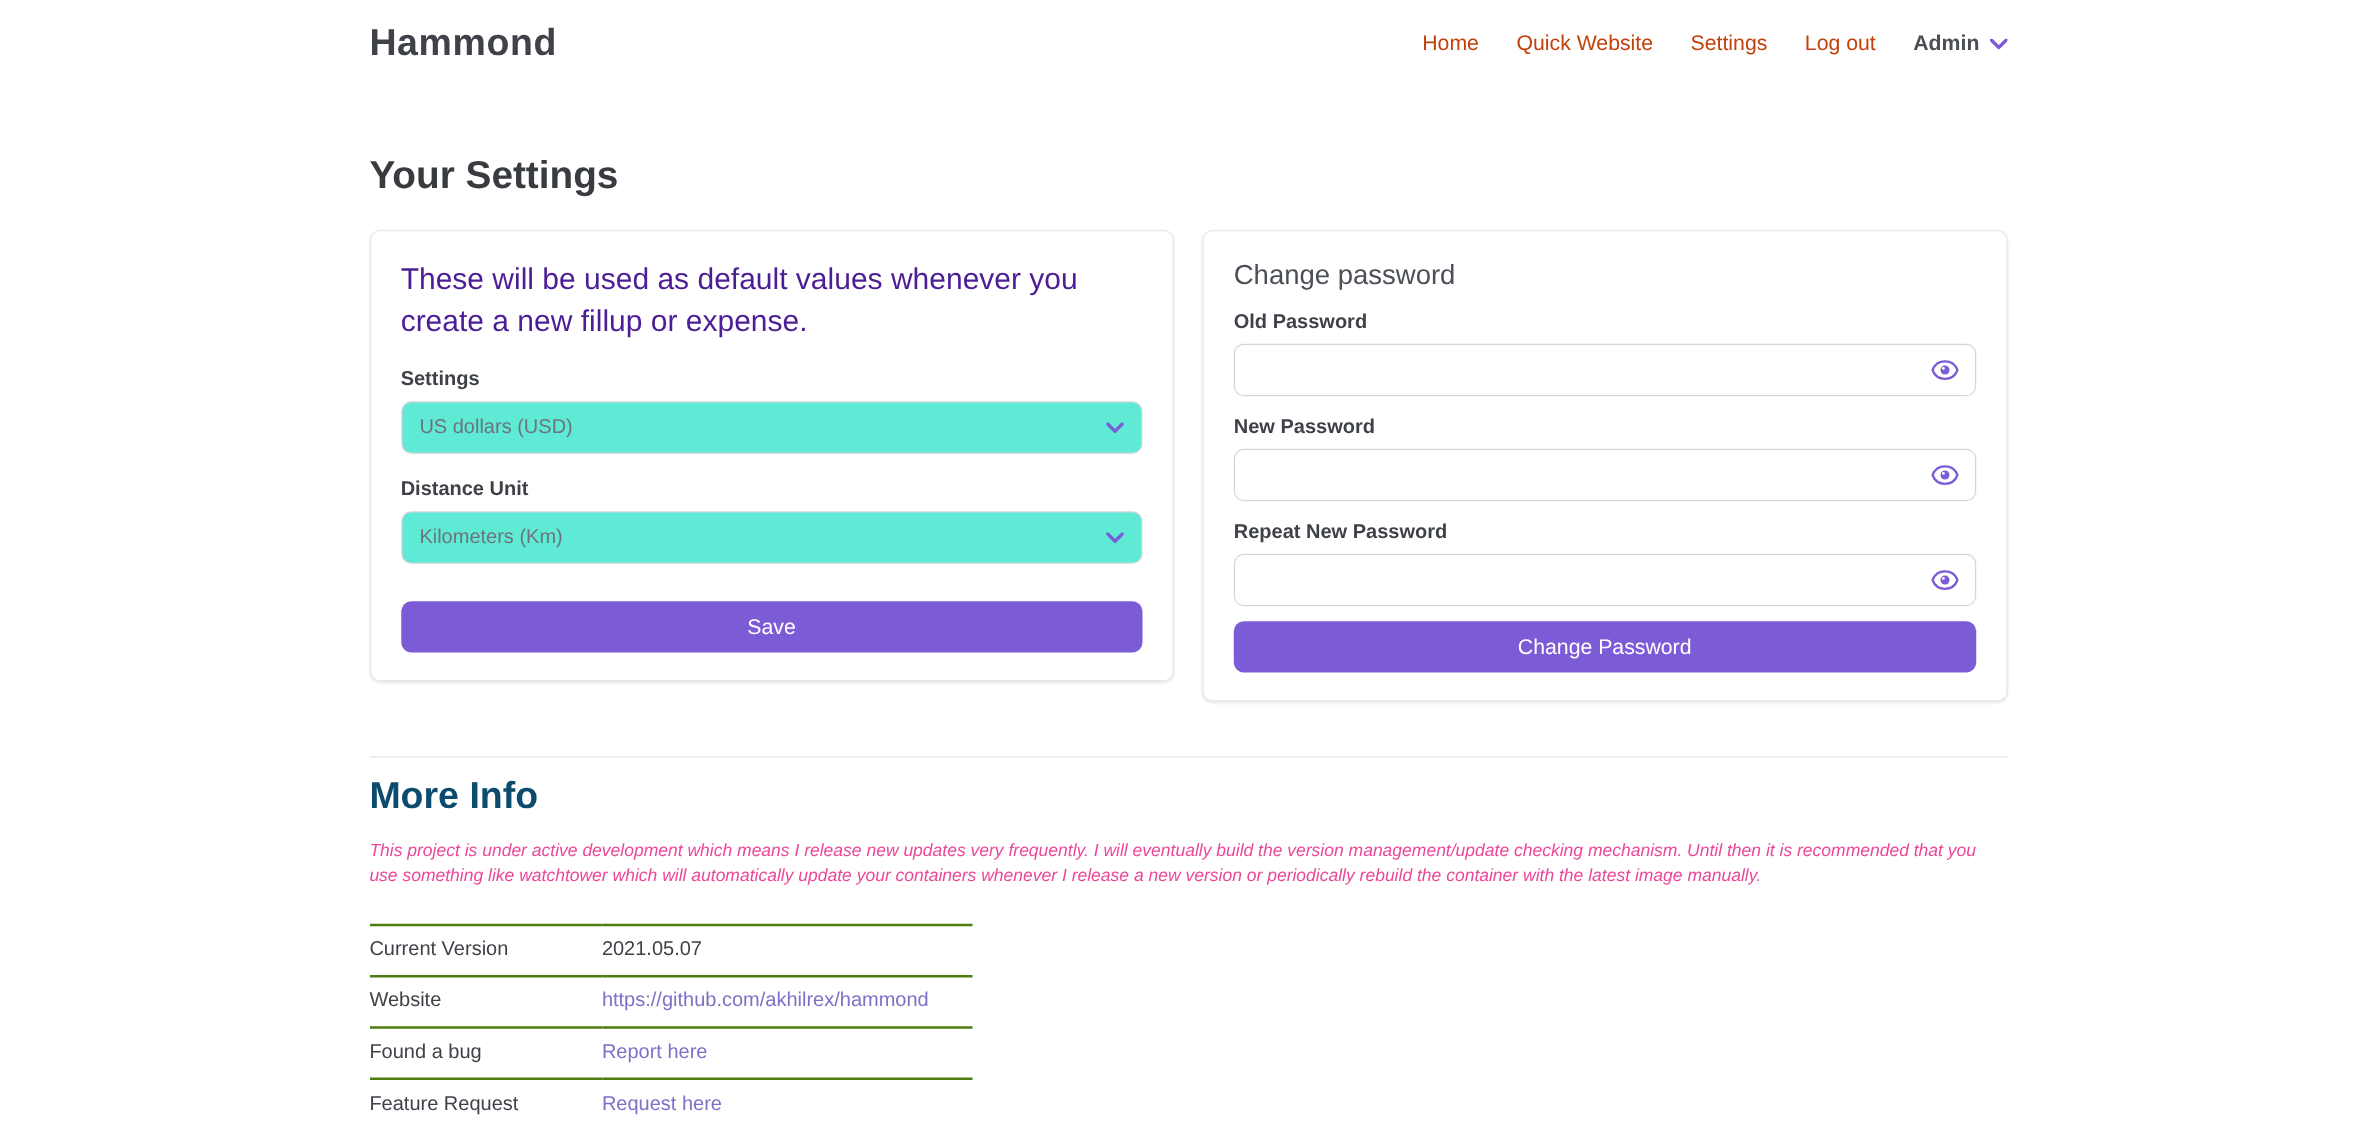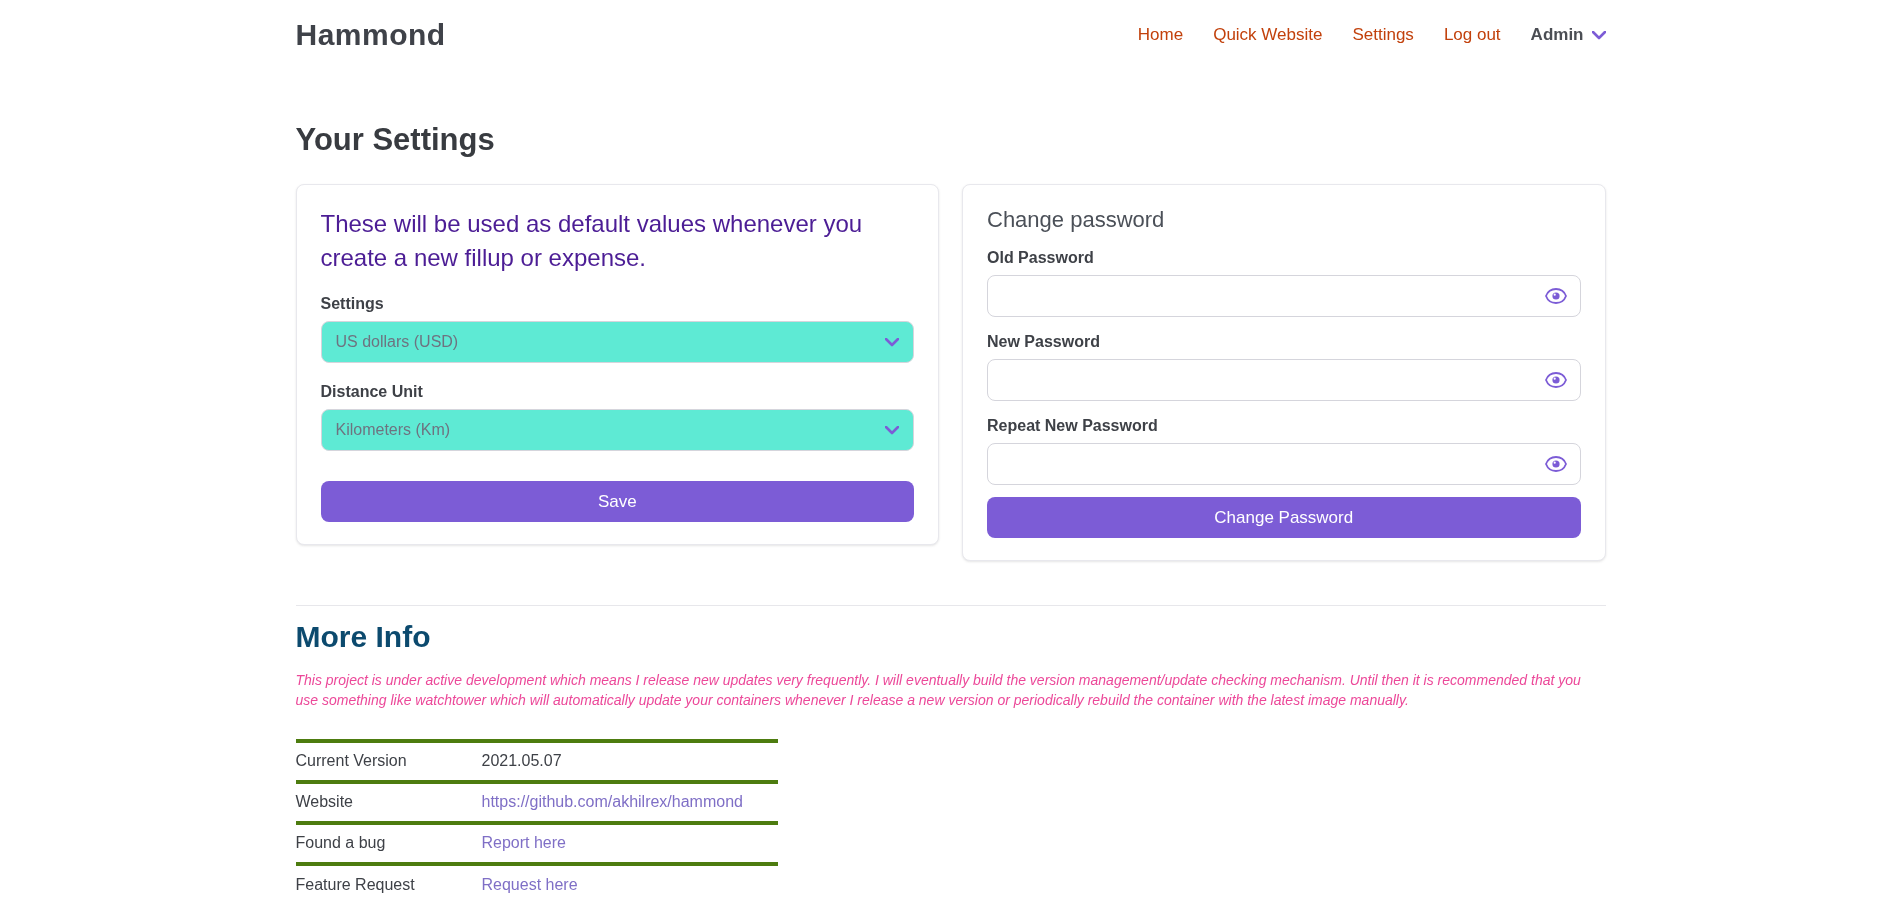--- a/index.html
+++ b/index.html
@@ -63,21 +63,21 @@
     background: none; border: none; padding: 2px 4px; cursor: pointer; line-height: 0;
   }
 
   
   .divider { border: none; border-top: 1px solid #e7e7eb; margin: 44px 0 0 0; }
   .more-info-title { font-size: 30px; font-weight: 600; color: #0c4a6e; margin: 14px 0 16px; }
   .dev-note {
     font-style: italic; font-size: 14px; line-height: 1.45; color: #ec4899; margin: 0 0 28px 0;
   }
   .info-table { width: 482px; border-collapse: collapse; font-size: 16px; }
-  .info-table tr { border-top: 4px solid #4d7c0f; }
+  .info-table tr { border-top: 2px solid #4d7c0f; }
   .info-table td { height: 41px; padding: 0; vertical-align: middle; color: #3e4147; }
   .info-table td.lbl { width: 186px; }
   .link { color: #7f6fc6; text-decoration: none; cursor: pointer; }
 </style>
 </head>
 <body>
 
 <div class="container">
 
   <nav class="navbar">

